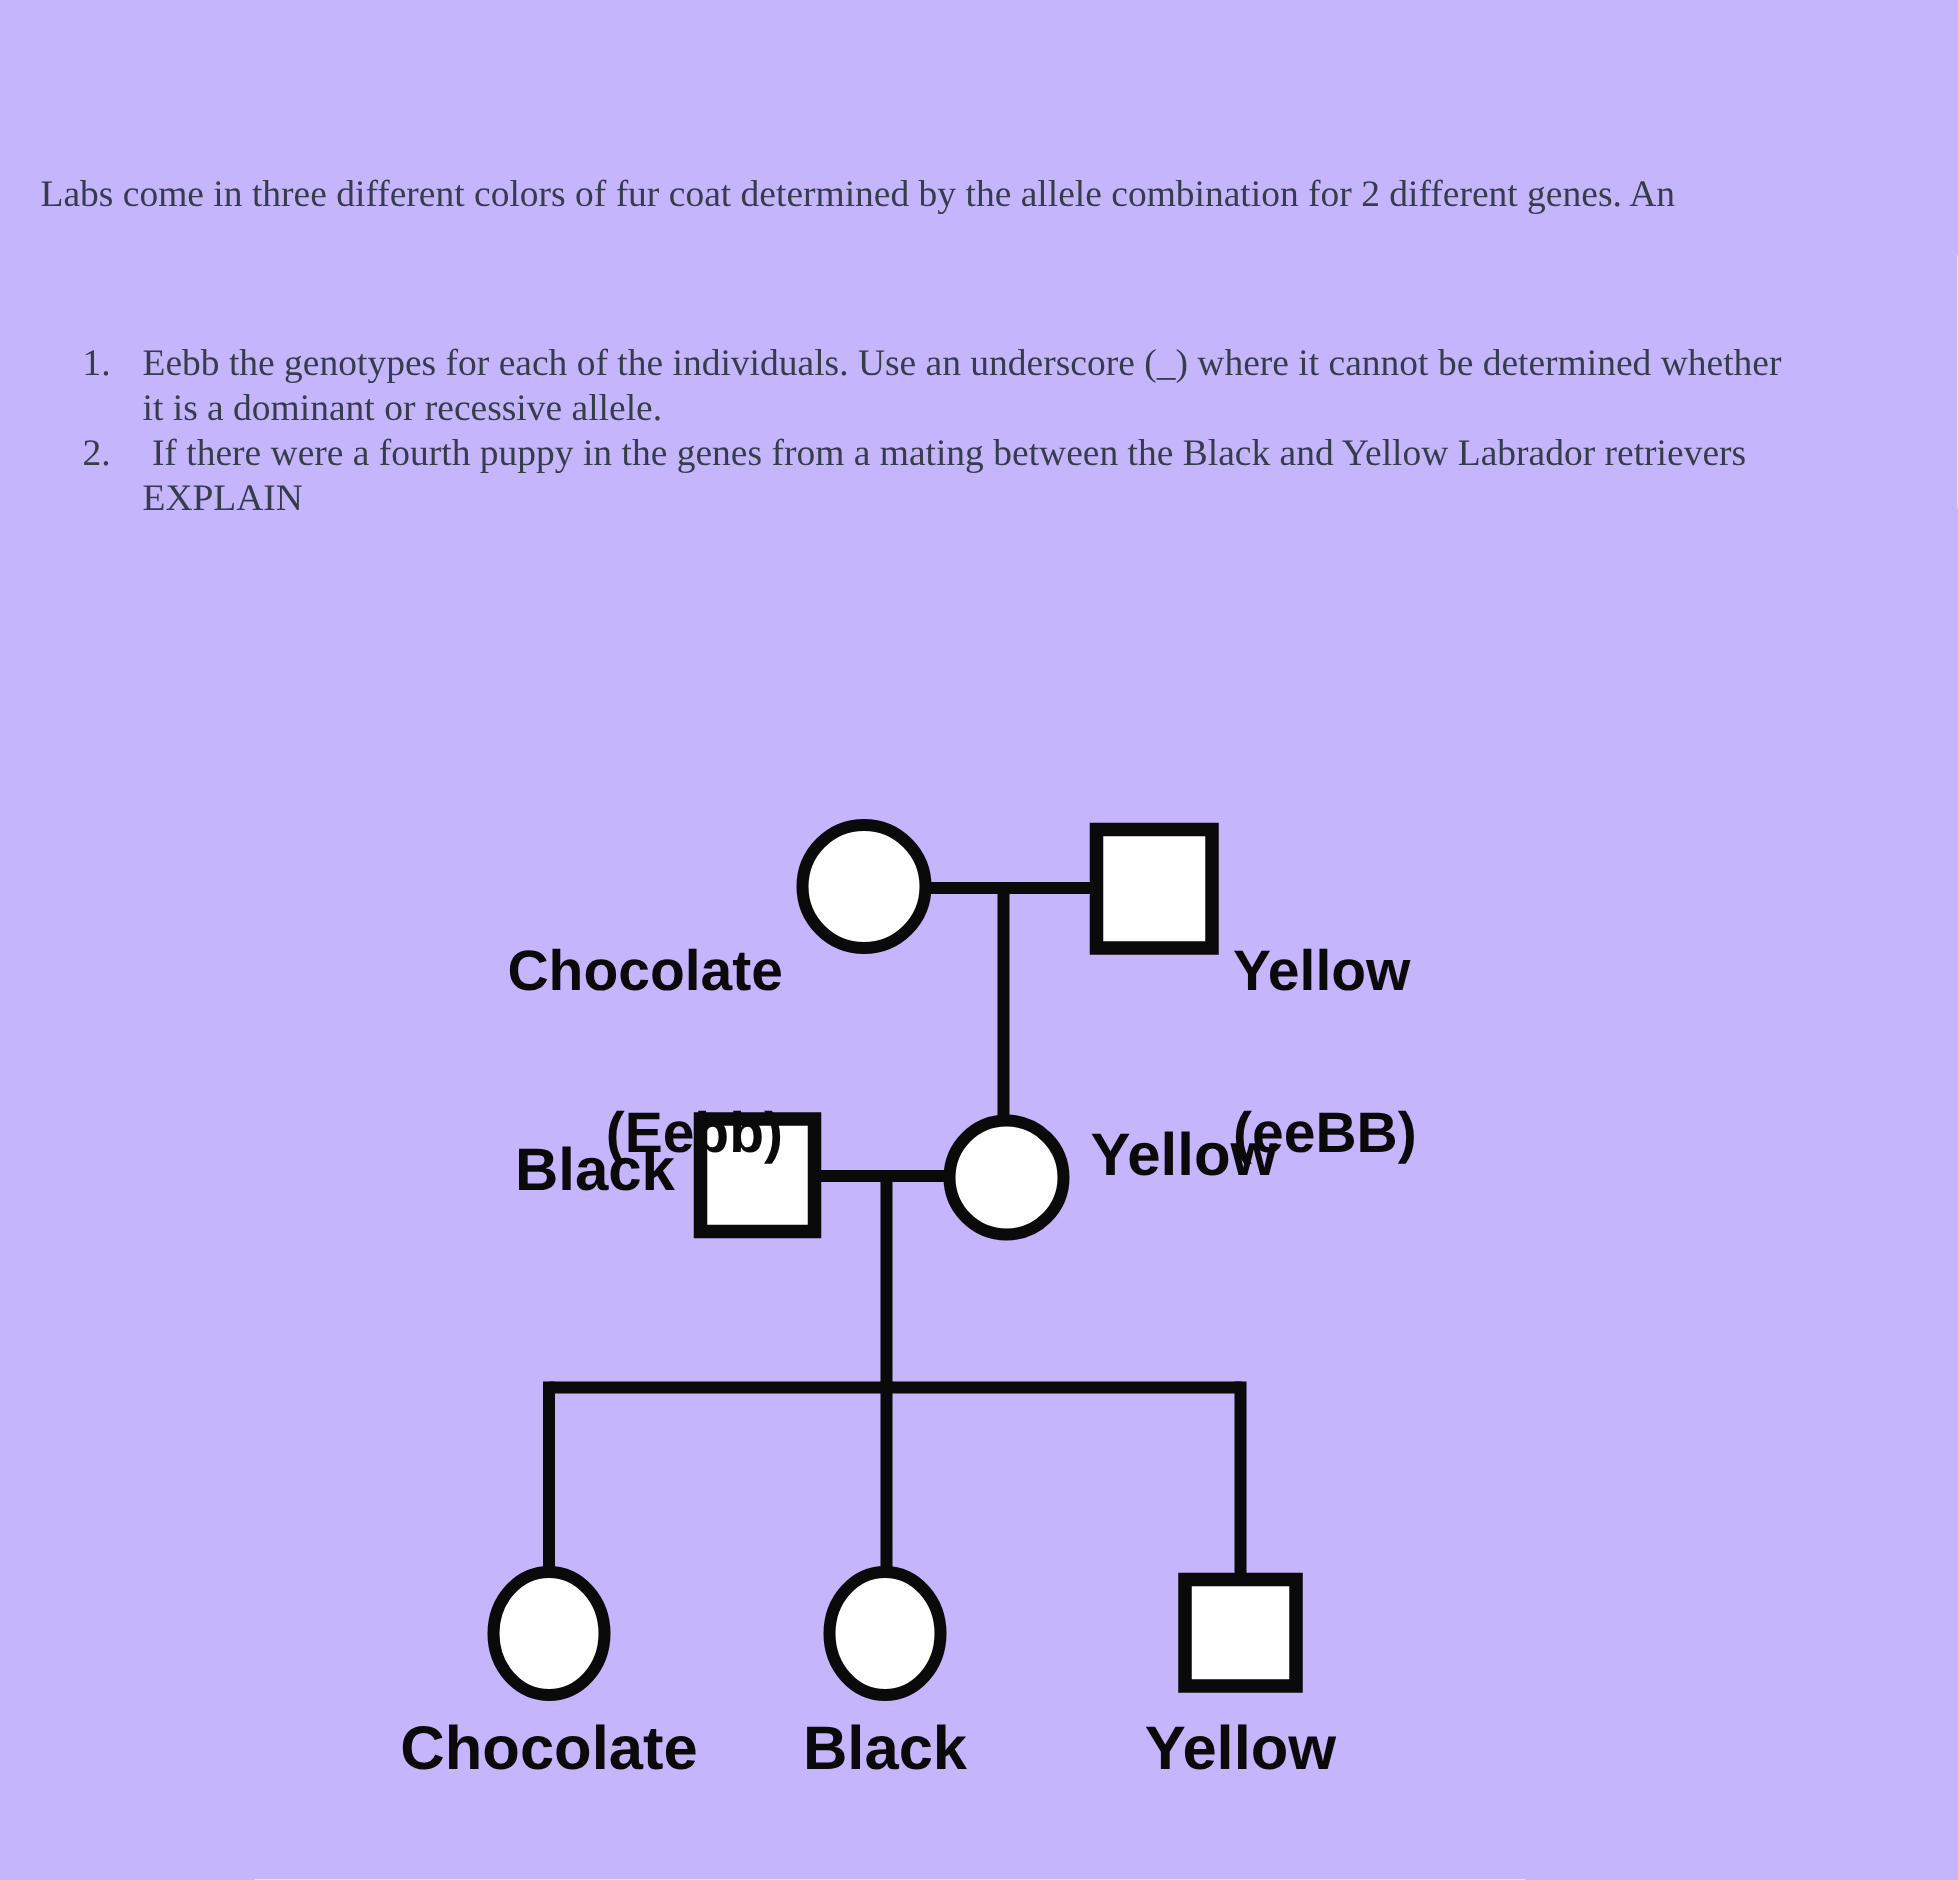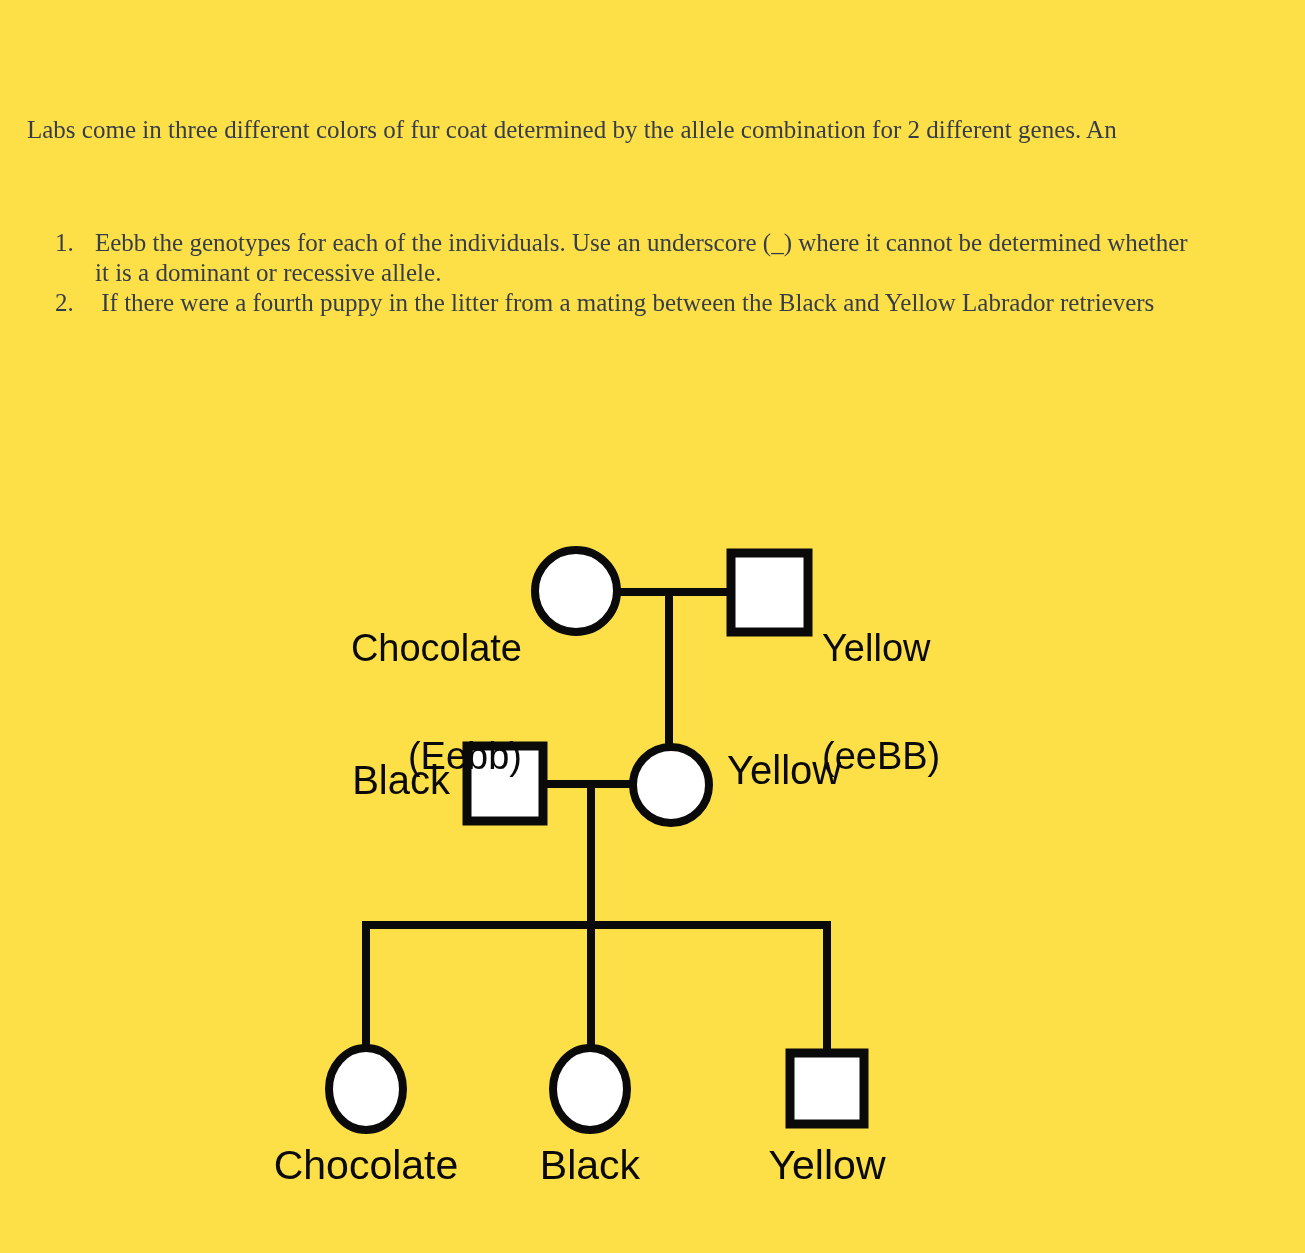--- a/index.html
+++ b/index.html
@@ -1,21 +1,21 @@
 <!DOCTYPE html>
 <html><head>
 <meta charset="utf-8">
 <style>
   * { margin: 0; padding: 0; box-sizing: border-box; }
   html, body { background: #ffffff; }
   .page {
     position: relative;
     width: 1305px;
     height: 1253px;
-    background: #fde047;
+    background: #c4b5fd;
     overflow: hidden;
     font-family: "Liberation Serif", serif;
     color: #363d49;
   }
 
   
   .intro {
     position: absolute;
     left: 27px;
     top: 55px;
@@ -35,21 +35,21 @@
   .q-item { display: flex; align-items: flex-start; }
   .q-num  { width: 40px; flex: none; white-space: pre; }
   .q-lines { flex: none; }
   .q-line { white-space: pre; }
 
   
   .pedigree-svg { position: absolute; left: 0; top: 0; }
   .ped-label {
     position: absolute;
     font-family: "Liberation Sans", sans-serif;
-    font-weight: 400;
+    font-weight: 700;
     color: #0a0a0a;
     white-space: pre;
   }
   .lbl-g1-mother { left: 240px; top: 558px; width: 282px; text-align: right; font-size: 38px; line-height: 36px; }
   .lbl-g1-father { left: 822px; top: 558px; width: 282px; text-align: left;  font-size: 38px; line-height: 36px; }
   .lbl-g2-father { left: 250px; top: 760px; width: 200px; text-align: right; font-size: 40px; line-height: 40px; }
   .lbl-g2-mother { left: 727px; top: 750px; width: 260px; text-align: left;  font-size: 40px; line-height: 40px; }
   .lbl-g3 { top: 1144px; width: 210px; text-align: center; font-size: 41px; line-height: 42px; }
   .lbl-g3-1 { left: 261px; }
   .lbl-g3-2 { left: 485px; }
@@ -68,21 +68,22 @@
     <div class="q-item">
       <div class="q-num">1.</div>
       <div class="q-lines">
         <div class="q-line">Eebb the genotypes for each of the individuals. Use an underscore (_) where it cannot be determined whether</div>
         <div class="q-line">it is a dominant or recessive allele.</div>
       </div>
     </div>
     <div class="q-item">
       <div class="q-num">2.</div>
       <div class="q-lines">
-        <div class="q-line"> If there were a fourth puppy in the litter from a mating between the Black and Yellow Labrador retrievers</div>
+        <div class="q-line"> If there were a fourth puppy in the genes from a mating between the Black and Yellow Labrador retrievers</div>
+        <div class="q-line">EXPLAIN</div>
       </div>
     </div>
   </div>
 
   <svg class="pedigree-svg" width="1305" height="1253" viewBox="0 0 1305 1253" fill="none" stroke="#0a0a0a" stroke-width="8">
 
     <path d="M 576 592 H 770"></path>
     <path d="M 669 592 V 762"></path>
     <path d="M 505 784 H 671"></path>
     <path d="M 591 784 V 1062"></path>

